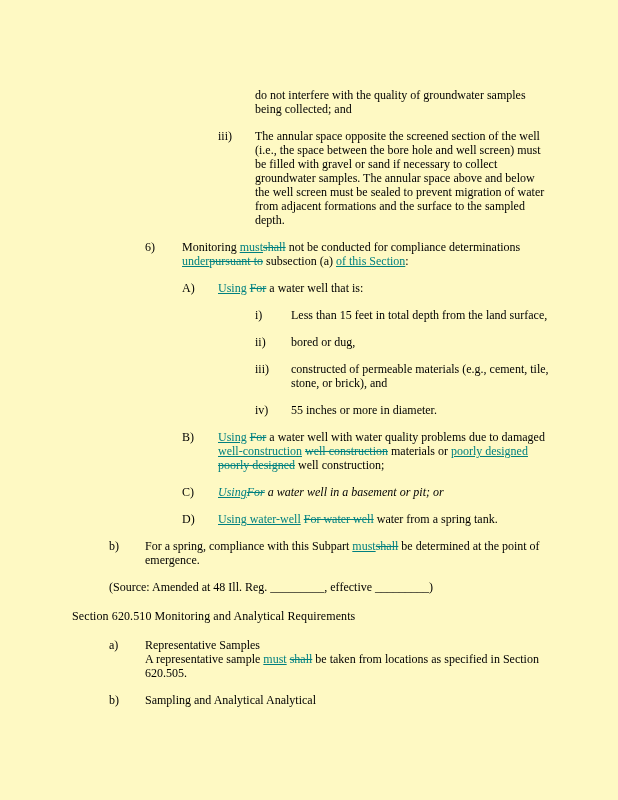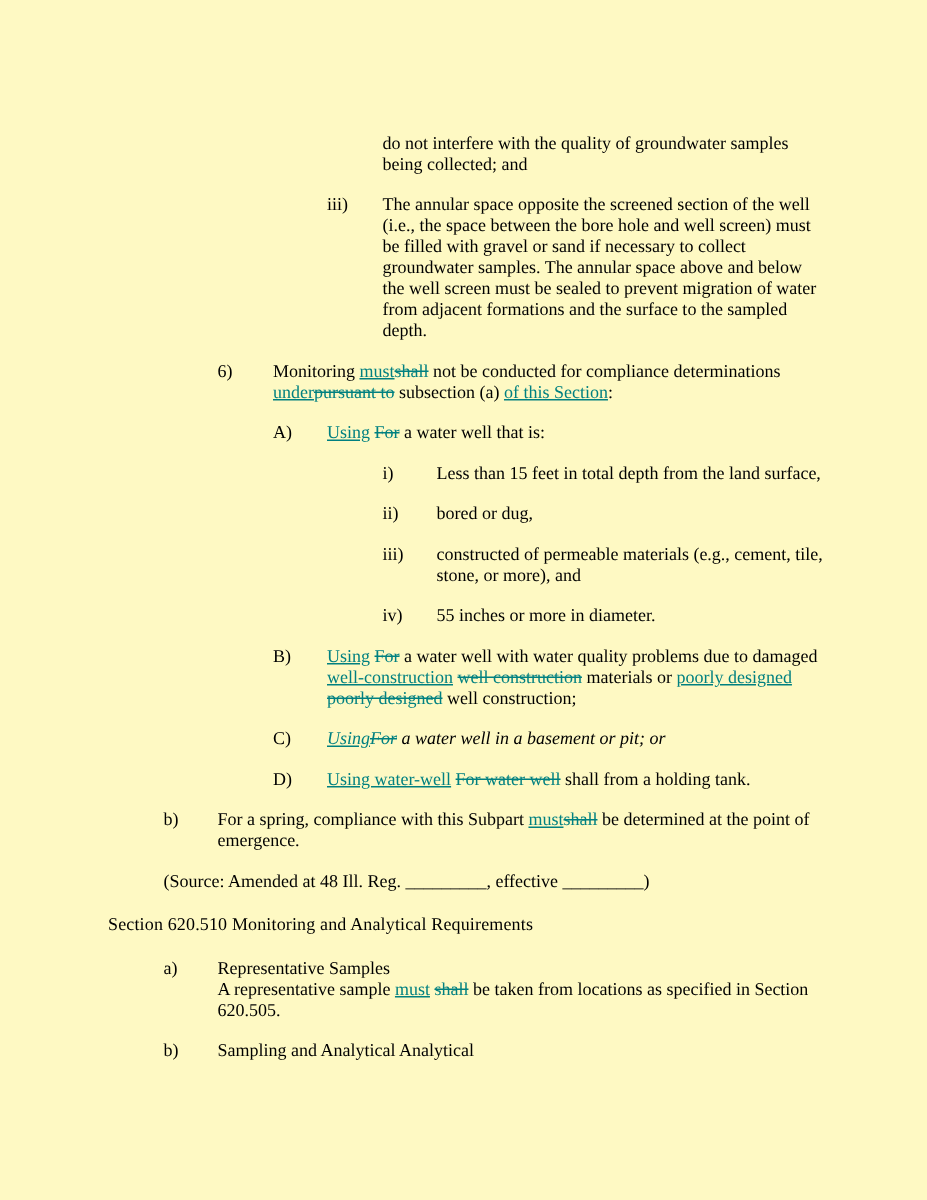--- a/index.html
+++ b/index.html
@@ -67,37 +67,37 @@
       <div class="para" style="margin-left: 255px;">
         <span class="plabel" style="width: 36px;">i)</span>
         <span class="pcontent" style="width: 260px;"><span class="norm">Less than 15 feet in total depth from the land surface,</span></span>
       </div>
       <div class="para" style="margin-left: 255px;">
         <span class="plabel" style="width: 36px;">ii)</span>
         <span class="pcontent" style="width: 260px;"><span class="norm">bored or dug,</span></span>
       </div>
       <div class="para" style="margin-left: 255px;">
         <span class="plabel" style="width: 36px;">iii)</span>
-        <span class="pcontent" style="width: 260px;"><span class="norm">constructed of permeable materials (e.g., cement, tile, stone, or more), and</span></span>
+        <span class="pcontent" style="width: 260px;"><span class="norm">constructed of permeable materials (e.g., cement, tile, stone, or brick), and</span></span>
       </div>
       <div class="para" style="margin-left: 255px;">
         <span class="plabel" style="width: 36px;">iv)</span>
         <span class="pcontent" style="width: 260px;"><span class="norm">55 inches or more in diameter.</span></span>
       </div>
       <div class="para" style="margin-left: 182px;">
         <span class="plabel" style="width: 36px;">B)</span>
         <span class="pcontent" style="width: 333px;"><span class="ins">Using</span><span class="norm"> </span><span class="del">For</span><span class="norm"> a water well with water quality problems due to damaged </span><span class="ins">well-construction</span><span class="norm"> </span><span class="del">well construction</span><span class="norm"> materials or </span><span class="ins">poorly designed</span><span class="norm"> </span><span class="del">poorly designed</span><span class="norm"> well construction;</span></span>
       </div>
       <div class="para" style="margin-left: 182px;">
         <span class="plabel" style="width: 36px;">C)</span>
         <span class="pcontent" style="width: 333px; font-style: italic;"><span class="ins">Using</span><span class="del">For</span><span class="norm"> a water well in a basement or pit; or</span></span>
       </div>
       <div class="para" style="margin-left: 182px;">
         <span class="plabel" style="width: 36px;">D)</span>
-        <span class="pcontent" style="width: 333px;"><span class="ins">Using water-well</span><span class="norm"> </span><span class="del">For water well</span><span class="norm"> shall from a holding tank.</span></span>
+        <span class="pcontent" style="width: 333px;"><span class="ins">Using water-well</span><span class="norm"> </span><span class="del">For water well</span><span class="norm"> water from a spring tank.</span></span>
       </div>
       <div class="para" style="margin-left: 109px;">
         <span class="plabel" style="width: 36px;">b)</span>
         <span class="pcontent" style="width: 406px;"><span class="norm">For a spring, compliance with this Subpart </span><span class="ins">must</span><span class="del">shall</span><span class="norm"> be determined at the point of emergence.</span></span>
       </div>
       <div class="para" style="margin-left: 109px; margin-bottom: 15px;">
         <span class="pcontent" style="width: 442px;"><span class="norm">(Source:  Amended at 48 Ill. Reg. _________, effective _________)</span></span>
       </div>
       <div class="para heading" style="margin-left: 72px; margin-bottom: 15px;">
         <span class="pcontent" style="width: 479px;"><span class="norm">Section 620.510  Monitoring and Analytical Requirements</span></span>

